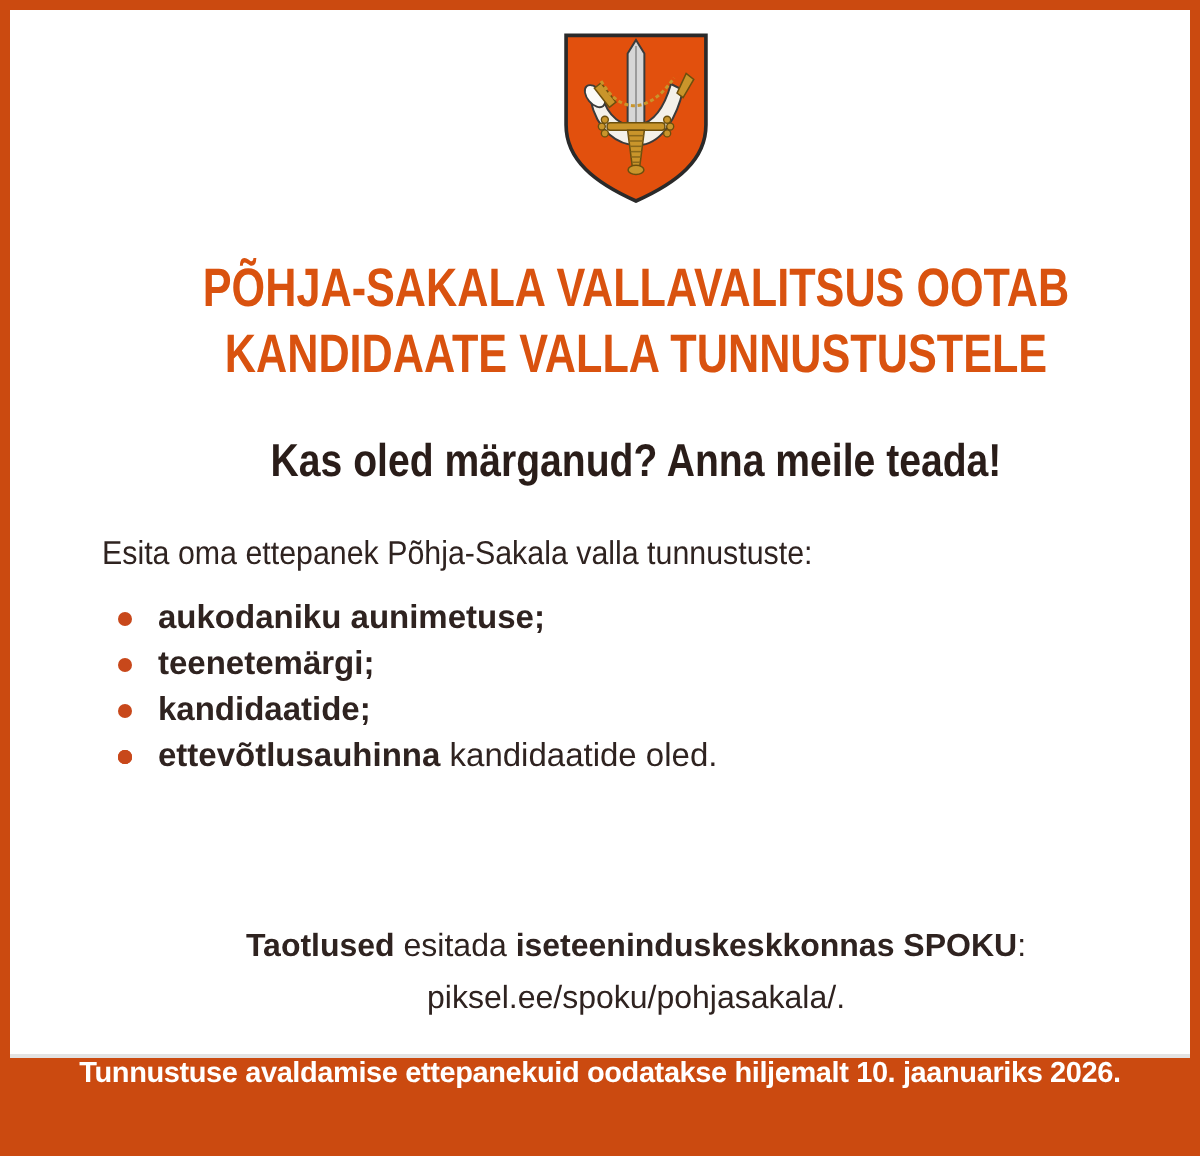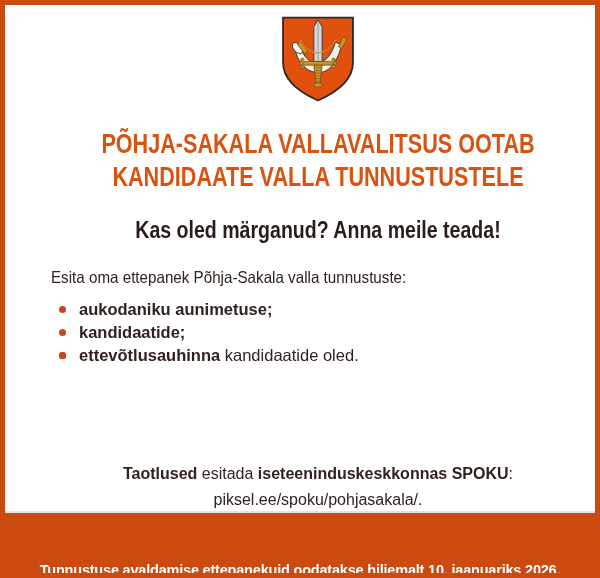--- a/index.html
+++ b/index.html
@@ -57,25 +57,25 @@
     background:#c8481b;
   }
   .award-list .b{font-weight:bold;}
   .submission{
     position:absolute;top:456px;left:0;width:100%;
     text-align:center;font-size:16px;line-height:26px;
     white-space:nowrap;
   }
   .submission .b{font-weight:bold;}
   .footer-bar{
-    position:absolute;left:-5px;bottom:-5px;width:600px;height:67px;
+    position:absolute;left:-5px;bottom:-5px;width:600px;height:51px;
     box-sizing:border-box;
     background:#cb4a10;
     border-top:2px solid #e3e3e3;
-    display:flex;align-items:flex-end;justify-content:center;
+    display:flex;align-items:flex-start;justify-content:center;
     overflow:hidden;
   }
   .footer-bar .footer-text{
     color:#ffffff;font-weight:bold;font-size:14.5px;
     letter-spacing:-0.2px;white-space:nowrap;
   }
 </style>
 </head>
 <body>
 
@@ -122,20 +122,21 @@
       <div>PÕHJA-SAKALA VALLAVALITSUS OOTAB</div>
       <div>KANDIDAATE VALLA TUNNUSTUSTELE</div>
     </div>
 
     <div class="subtitle">Kas oled märganud? Anna meile teada!</div>
 
     <div class="intro">Esita oma ettepanek Põhja-Sakala valla tunnustuste:</div>
 
     <ul class="award-list">
       <li><span class="dot"></span><span class="b">aukodaniku aunimetuse;</span><span></span></li>
+      <li><span class="dot"></span><span class="b">teenetemärgi;</span><span></span></li>
       <li><span class="dot"></span><span class="b">kandidaatide;</span><span></span></li>
       <li><span class="dot"></span><span></span></li>
       <li><span class="dot"></span><span></span></li>
       <li><span class="dot"></span><span class="b">ettevõtlusauhinna</span><span> kandidaatide oled.</span></li>
     </ul>
 
     <div class="submission">
       <div><span class="b">Taotlused</span><span> esitada </span><span class="b">iseteeninduskeskkonnas SPOKU</span><span>:</span></div>
       <div>piksel.ee/spoku/pohjasakala/.</div>
     </div>

